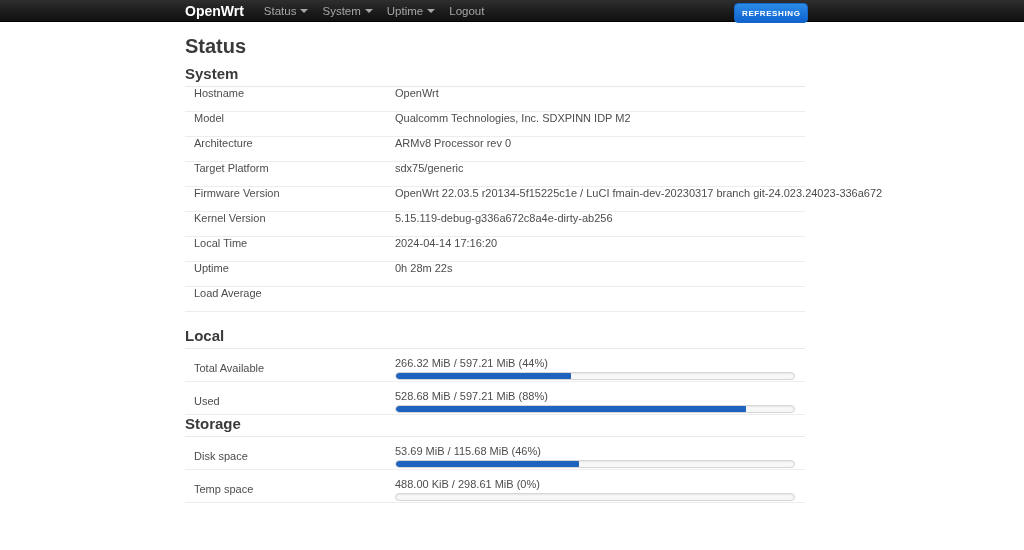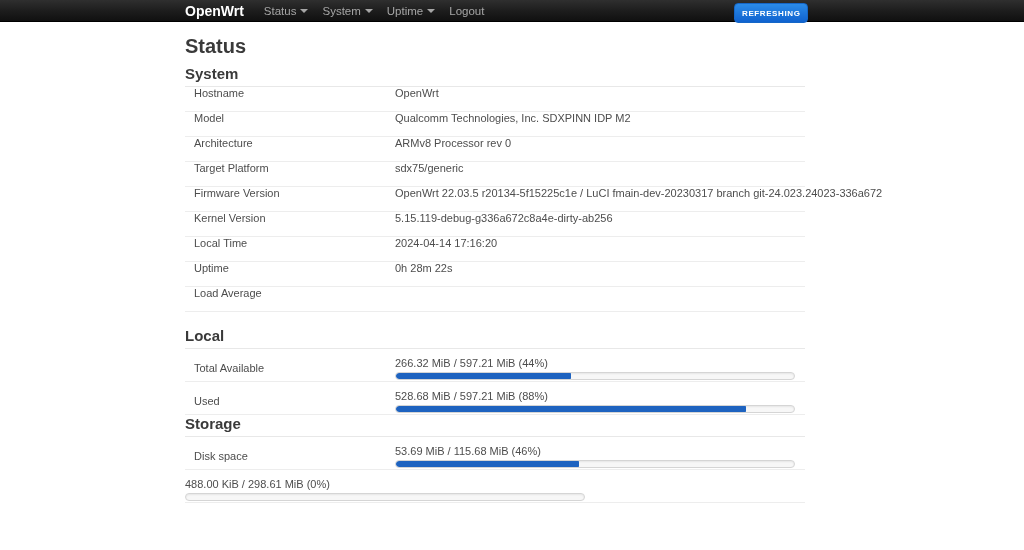--- a/index.html
+++ b/index.html
@@ -179,20 +179,21 @@
     <div class="bar-row">
       <div class="kv-label">Disk space</div>
       <div class="bar-cell">
         <div class="bar-text">53.69 MiB / 115.68 MiB (46%)</div>
         <div class="progress">
           <div class="progress-fill" style="width: 46%; background: rgb(30, 99, 192);"></div>
         </div>
       </div>
     </div>
     <div class="bar-row">
+      <div class="kv-label">Temp space</div>
       <div class="bar-cell">
         <div class="bar-text">488.00 KiB / 298.61 MiB (0%)</div>
         <div class="progress">
           <div class="progress-fill" style="width: 0%; background: rgb(30, 99, 192);"></div>
         </div>
       </div>
     </div>
   </div>
 
 </div>

